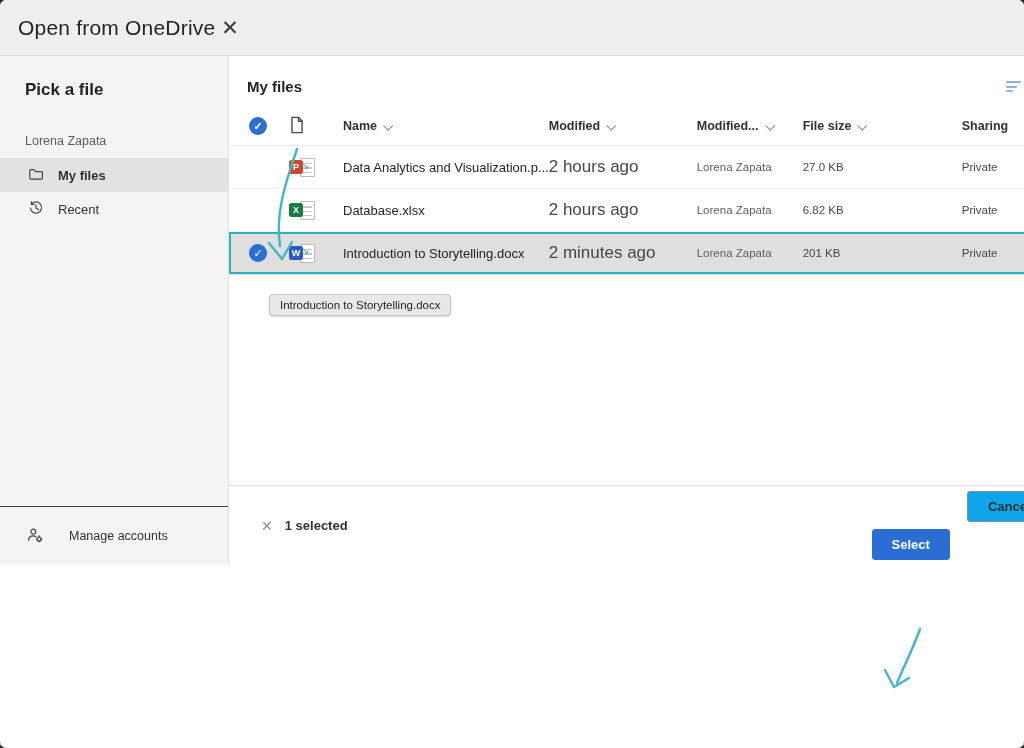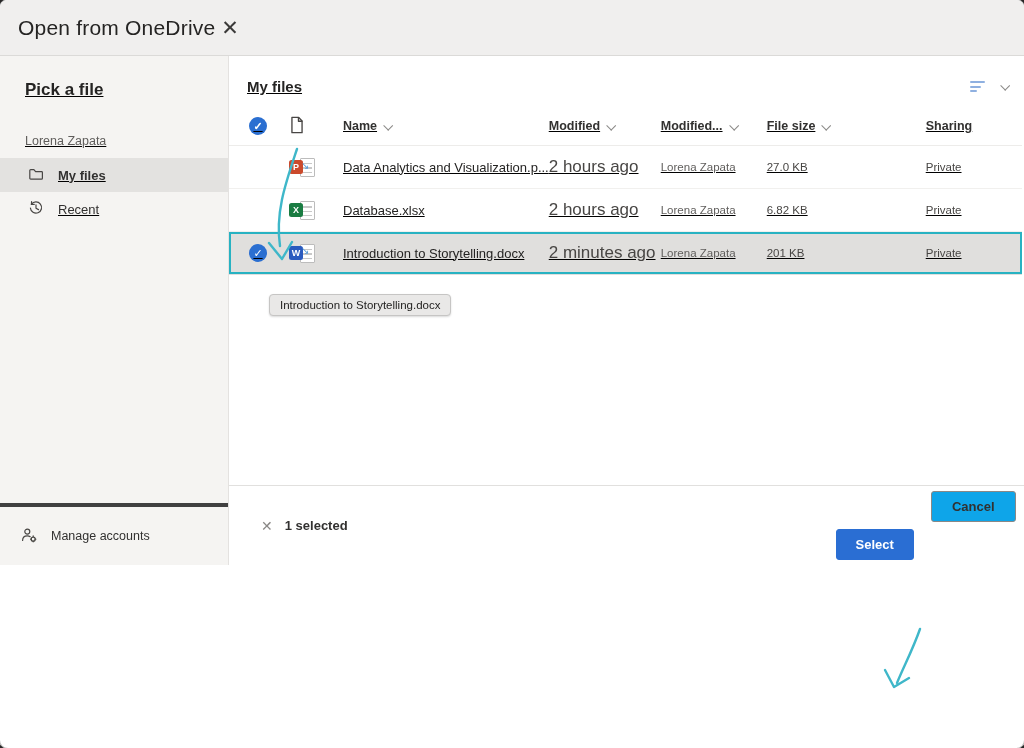--- a/index.html
+++ b/index.html
@@ -4,51 +4,51 @@
 <style>
   html,body{margin:0;padding:0;background:#262626;font-family:"Liberation Sans",sans-serif;}
   .dialog{position:relative;width:1024px;height:748px;background:#fff;border-radius:8px;overflow:hidden;
           box-shadow:0 0 0 1px #b8b8b8;margin:0 auto;}
   
   .titlebar{height:56px;background:#f0efee;border-bottom:1px solid #dbdad8;display:flex;align-items:center;
             padding:0 24px 0 18px;box-sizing:border-box;}
   .titlebar h1{margin:0;font-size:21px;font-weight:400;color:#252423;letter-spacing:.2px;}
   .close-btn{background:none;border:none;font-size:21px;color:#3b3a39;cursor:pointer;padding:2px 6px;line-height:1;}
   
-  .body{display:flex;height:509px;text-decoration:underline;}
+  .body{display:flex;height:509px;}
   .sidebar{position:relative;width:229px;background:#f5f4f2;border-right:1px solid #e4e2e0;box-sizing:border-box;
            padding-top:24px;flex:none;}
   .sidebar .heading{font-size:17px;font-weight:bold;color:#252423;margin:0 0 34px 25px;}
   .sidebar .account{font-size:12.5px;color:#5f5d5b;margin:0 0 10px 25px;}
   .nav-item{display:flex;align-items:center;gap:14px;height:34px;padding-left:28px;font-size:13px;color:#323130;cursor:pointer;}
   .nav-item.selected{background:#e3e2e0;font-weight:bold;}
   .nav-item svg{flex:none;}
-  .manage{position:absolute;left:0;right:0;bottom:0;height:58px;border-top:4px solid #404040;display:flex;
-          align-items:center;gap:13px;padding-left:21px;font-size:12.5px;color:#323130;cursor:pointer;background:#f5f4f2;}
+  .manage{position:absolute;left:0;right:0;bottom:0;height:58px;border-top:1px solid #404040;display:flex;
+          align-items:center;gap:25px;padding-left:27px;font-size:12.5px;color:#323130;cursor:pointer;background:#f5f4f2;}
   
   .main{position:relative;flex:1;background:#fff;}
   .main-head{display:flex;align-items:center;justify-content:space-between;padding:22px 24px 0 18px;}
   .main-head h2{margin:0;font-size:15px;font-weight:bold;color:#252423;}
   .sort-ctrl{display:flex;align-items:center;gap:9px;cursor:pointer;padding:2px 4px;}
   .sort-lines{display:flex;flex-direction:column;gap:2.5px;align-items:flex-start;}
   .sort-lines i{display:block;height:2px;background:#8fb0e0;border-radius:1px;}
   .sort-lines i:nth-child(1){width:15px;}.sort-lines i:nth-child(2){width:11px;}.sort-lines i:nth-child(3){width:7px;}
   .chev{display:inline-block;width:6px;height:6px;border-right:1.4px solid #8a8886;border-bottom:1.4px solid #8a8886;
         transform:rotate(45deg) translateY(-1px);margin-left:7px;}
   
   .thead{display:flex;align-items:center;height:38px;margin-top:12px;border-bottom:1px solid #edecea;
          padding-left:20px;margin-right:14px;font-size:12.5px;font-weight:bold;color:#323130;}
   .trow{display:flex;align-items:center;height:43px;border-bottom:1px solid #f1f0ee;padding-left:20px;
         margin-right:14px;cursor:pointer;box-sizing:border-box;}
   .trow.selected{background:#e0dfdd;box-shadow:inset 0 0 0 2px #28b2c2;border-bottom-color:transparent;}
   .c-check{width:40px;flex:none;display:flex;align-items:center;}
   .c-icon{width:44px;flex:none;display:flex;align-items:center;}
   .c-name{flex:1;padding-left:10px;font-size:13px;color:#252423;white-space:nowrap;overflow:hidden;}
   .c-mod{width:112px;flex:none;font-size:17px;color:#484644;}
-  .c-modby{width:106px;flex:none;font-size:11.5px;color:#605e5c;}
+  .c-modby{width:106px;flex:none;font-size:11.5px;color:#605e5c;margin-left:36px;}
   .c-size{width:112px;flex:none;font-size:11.5px;color:#484644;}
   .c-share{width:96px;flex:none;font-size:11.5px;color:#484644;margin-left:47px;}
   .thead .c-name{font-size:12.5px;color:#323130;}
   .thead .c-mod,.thead .c-modby,.thead .c-size,.thead .c-share{font-size:12.5px;color:#323130;font-weight:bold;}
   .checkcircle{width:18px;height:18px;border-radius:50%;background:#2b6fd1;color:#fff;font-size:11px;
                display:flex;align-items:center;justify-content:center;line-height:1;}
   
   .fileicon{position:relative;width:26px;height:21px;}
   .fi-page{position:absolute;right:0;top:1px;width:13px;height:17px;background:#fff;border:1px solid #bcbcbc;border-radius:1px;}
   .fi-page::after{content:'';position:absolute;left:2px;right:2px;top:4px;height:10px;

